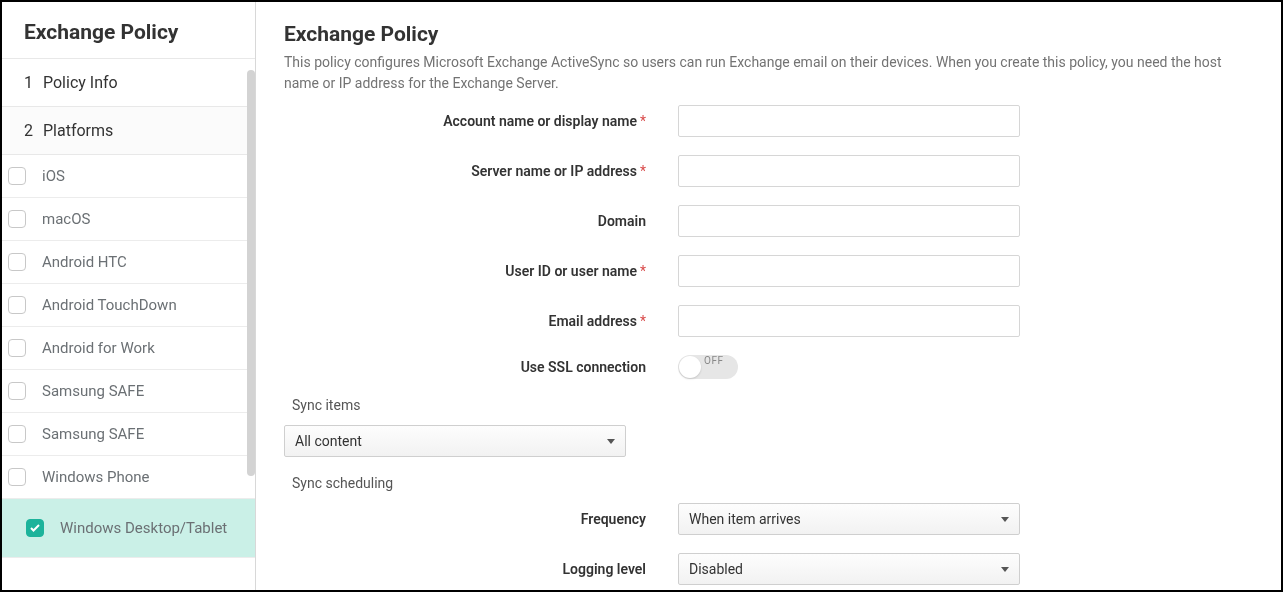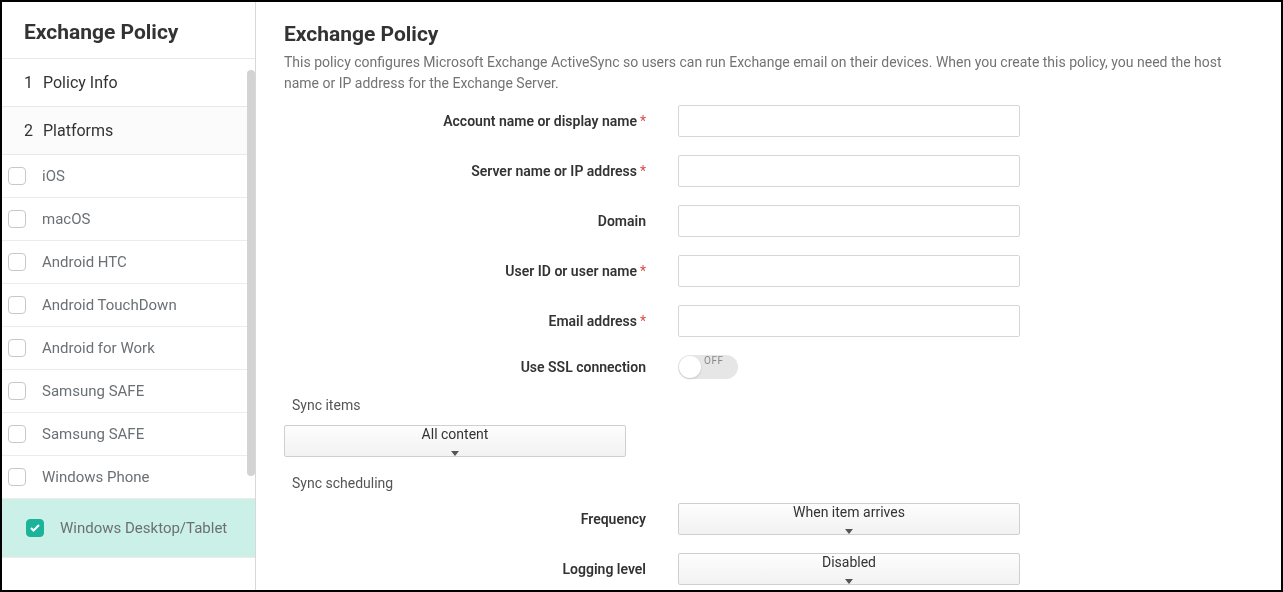--- a/index.html
+++ b/index.html
@@ -179,21 +179,20 @@
       border: 1px solid #cfcfcf;
       border-radius: 2px;
       background: linear-gradient(#fdfdfd, #f2f2f2);
       padding: 0 10px;
       display: flex;
       align-items: center;
       justify-content: space-between;
       font-size: 14px;
       color: #333;
       cursor: pointer;
-      flex-direction: column;
     }
     .caret {
       width: 0;
       height: 0;
       border-left: 4px solid transparent;
       border-right: 4px solid transparent;
       border-top: 5px solid #555;
     }
   </style>
 </head>

